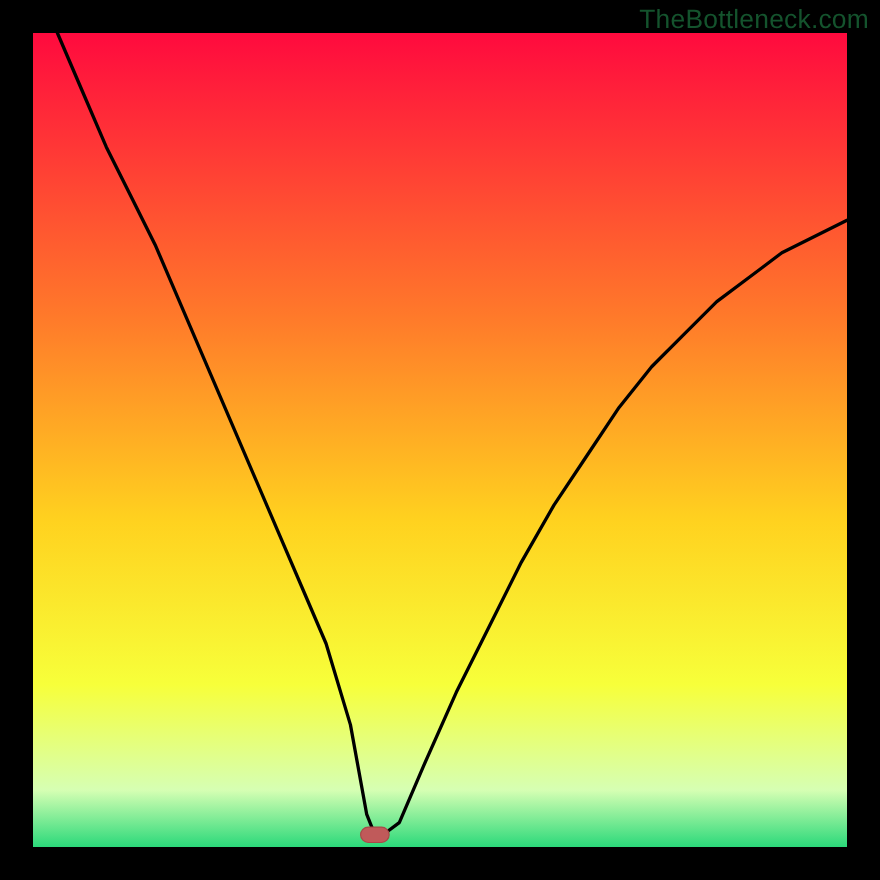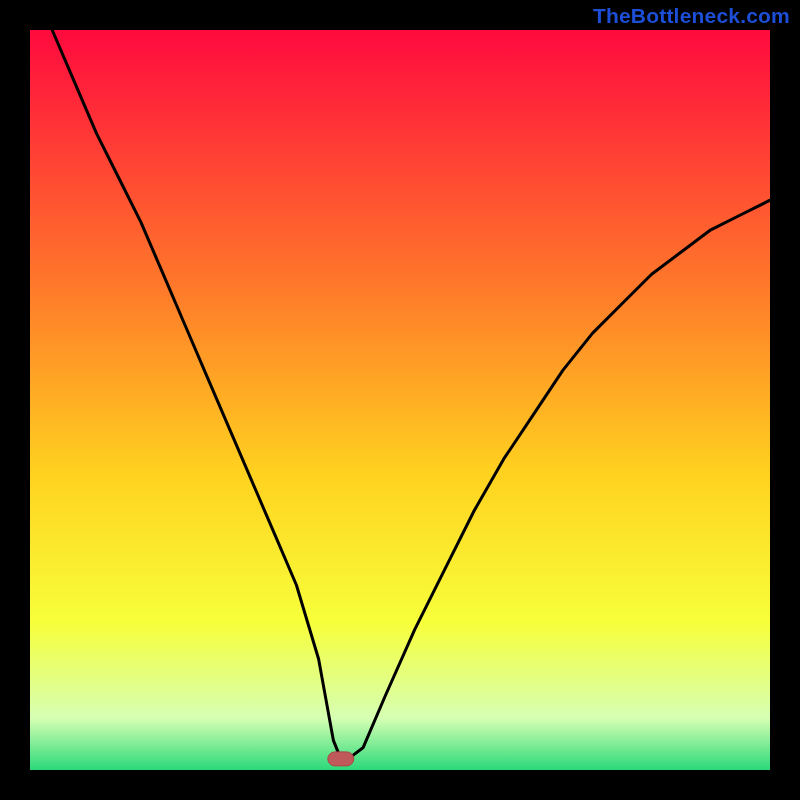--- a/index.html
+++ b/index.html
@@ -16,23 +16,23 @@
     top: 0;
     left: 0;
     width: 800px;
     height: 800px;
   }
   .watermark {
     position: absolute;
     top: 4px;
     right: 10px;
     font-family: Arial, Helvetica, sans-serif;
-    font-size: 21px;
-    font-weight: 700;
-    color: #1d4ed8;
+    font-size: 24px;
+    font-weight: 400;
+    color: #14532d;
     letter-spacing: 0.2px;
   }
 </style>
 </head>
 <body>
 
 <div class="chart-container">
   <svg width="800" height="800" viewBox="0 0 800 800">
     <defs>
       <linearGradient id="bg-grad" x1="0" y1="0" x2="0" y2="1">

